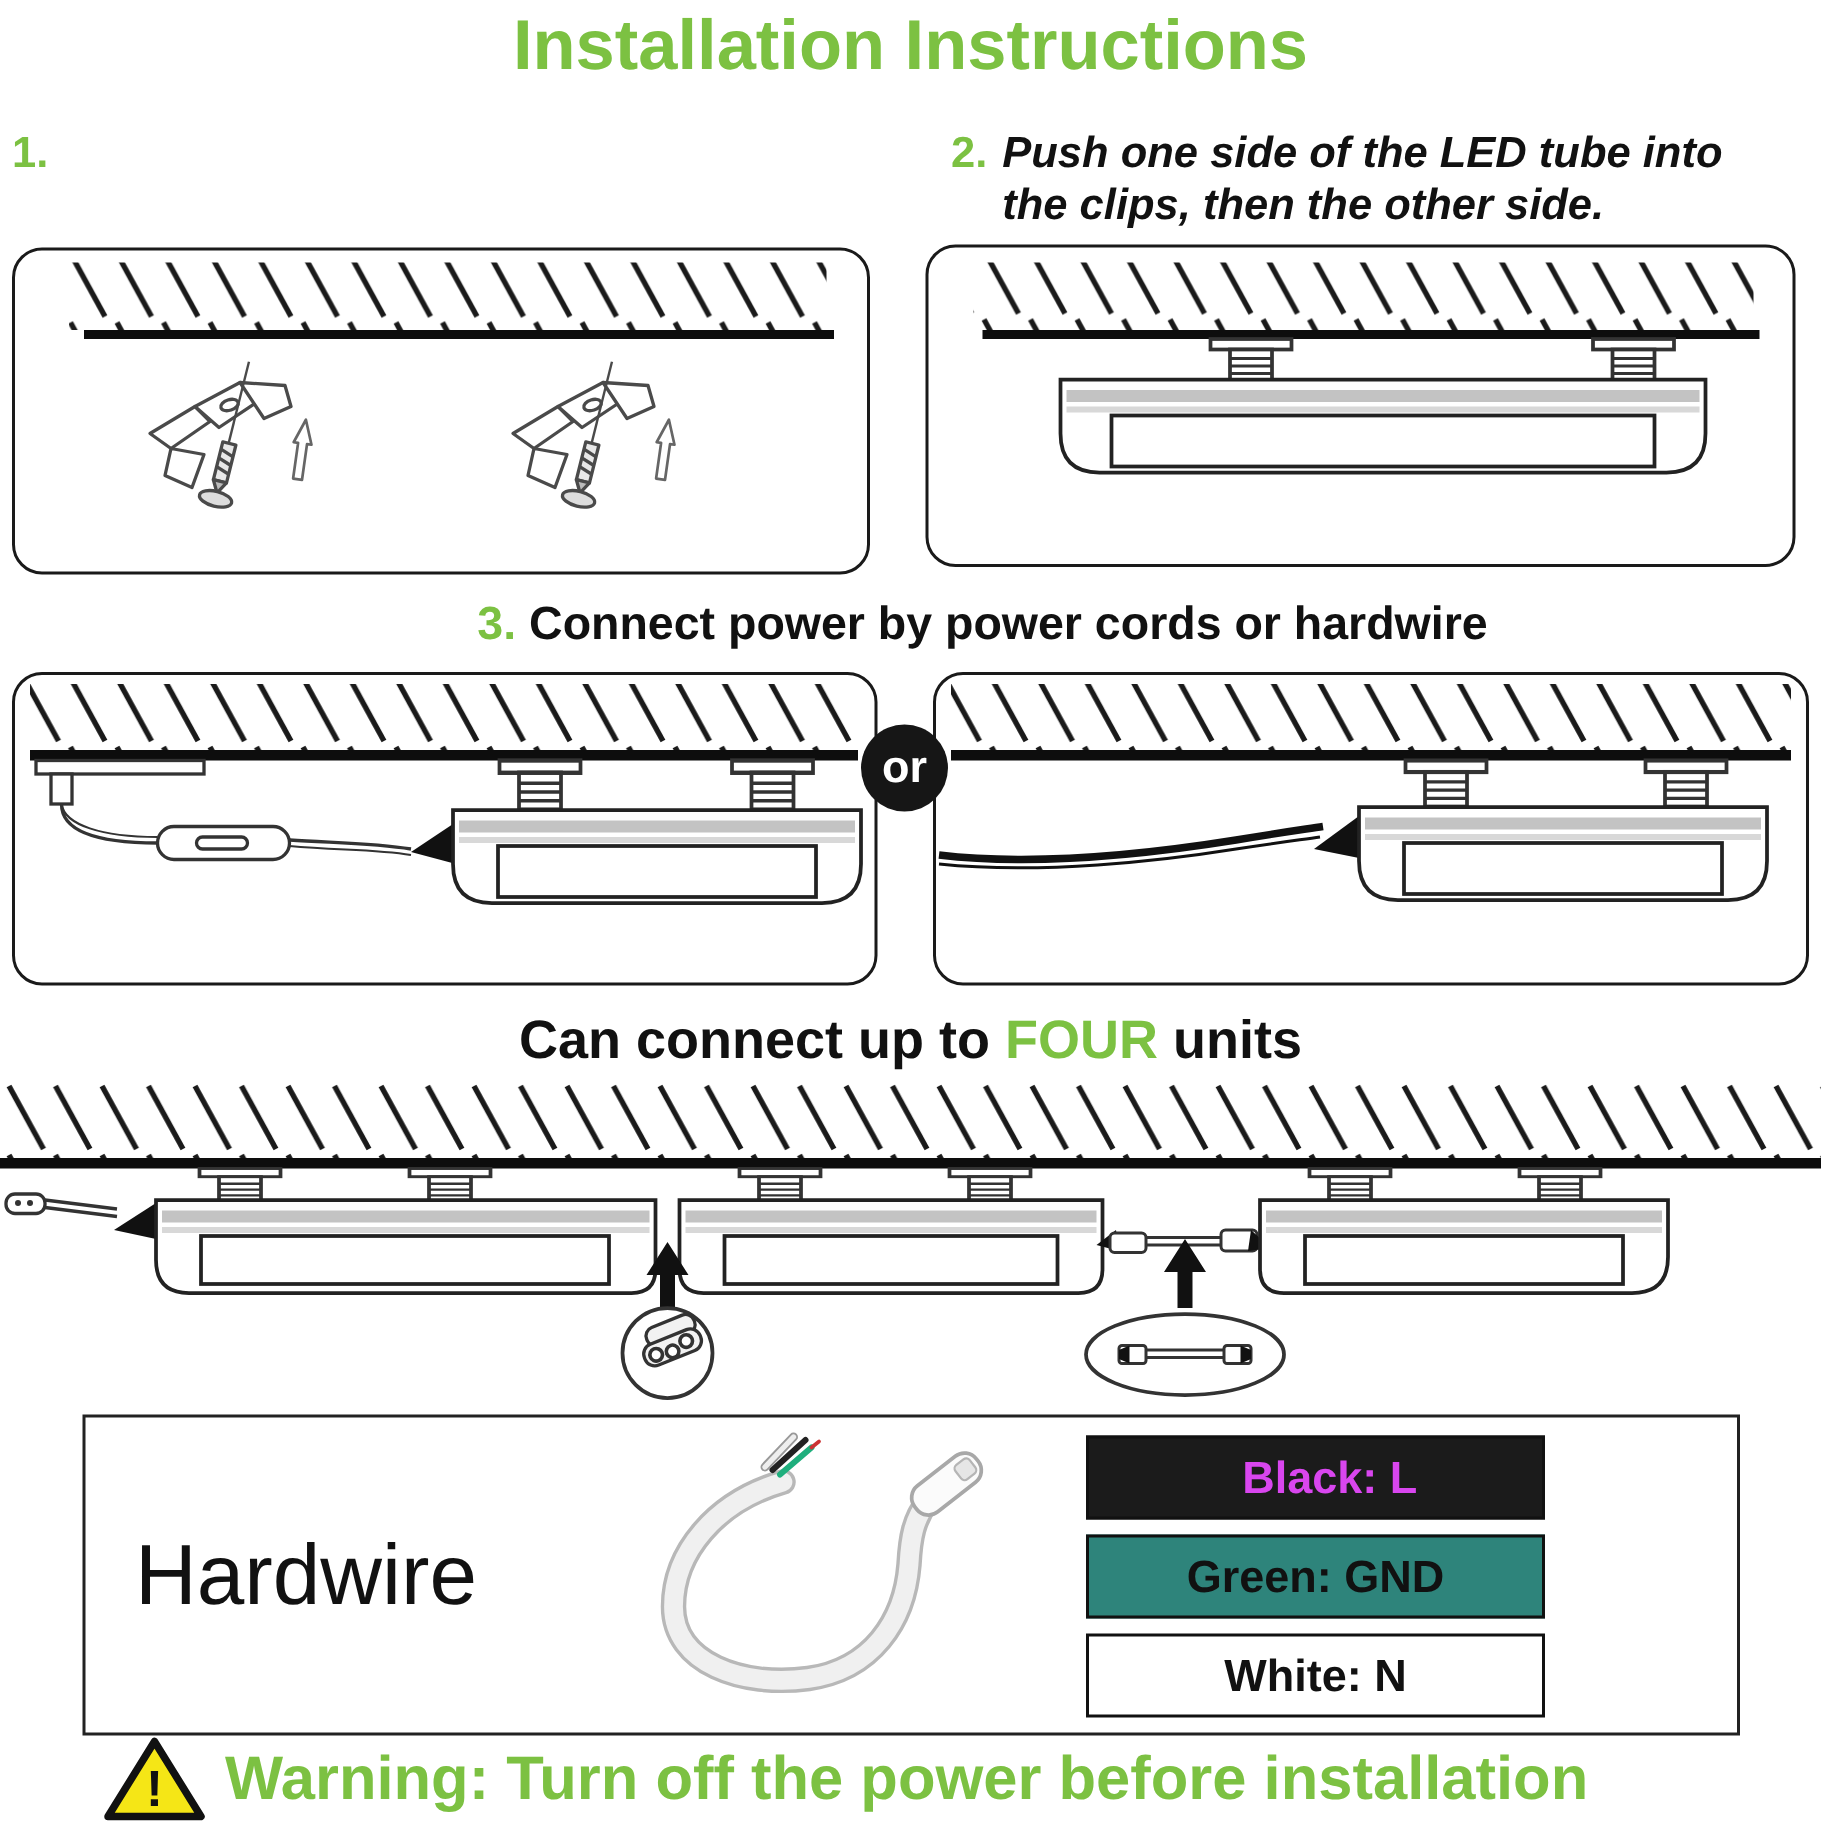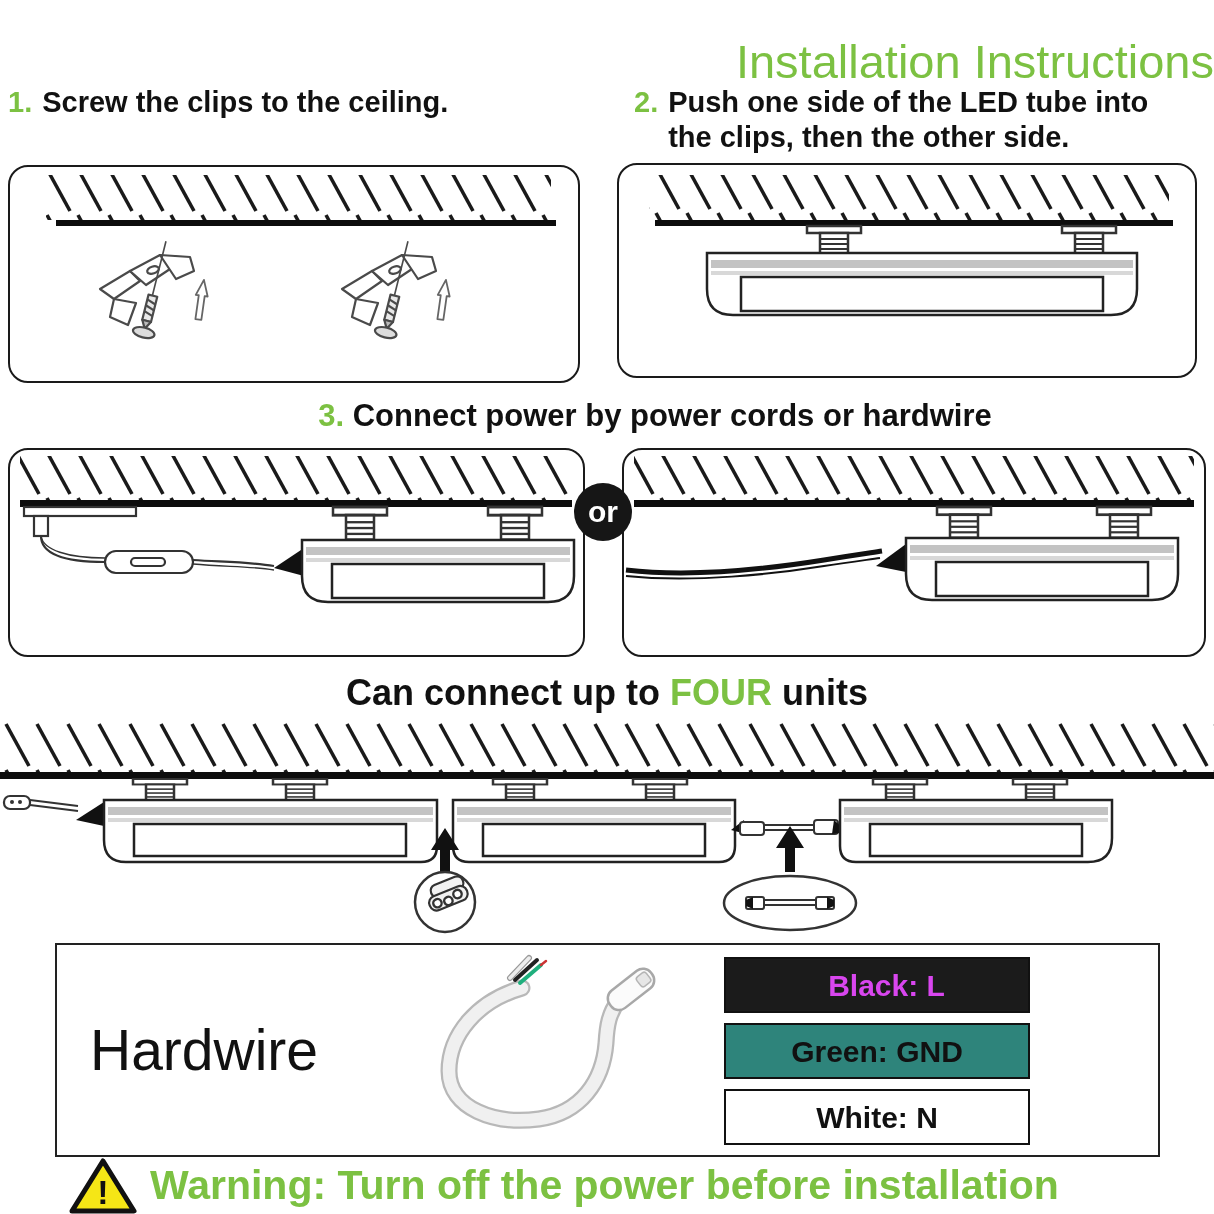--- a/index.html
+++ b/index.html
@@ -2,28 +2,28 @@
 <html><head>
 <meta charset="utf-8">
 <style>
   html,body{margin:0;padding:0;}
   body{
     width:1214px;height:1214px;background:#ffffff;position:relative;overflow:hidden;
     font-family:"Liberation Sans", sans-serif;color:#111;
   }
   .abs{position:absolute;}
   .page-title{
-    top:2px;left:0;width:1214px;text-align:right;
-    font-size:47px;font-weight:normal;color:#7cc142;letter-spacing:0px;margin-top:32px;
+    top:2px;left:0;width:1214px;text-align:center;
+    font-size:47px;font-weight:bold;color:#7cc142;letter-spacing:0px;
   }
   .step-label{font-size:29px;font-weight:bold;line-height:1.22;display:flex;align-items:flex-start;}
   .step-label .num{color:#7cc142;margin-right:10px;white-space:nowrap;}
   .step1{left:8px;top:85px;width:600px;}
   .step2{left:634px;top:85px;width:580px;}
-  .step2 .txt{width:525px;}
+  .step2 .txt{width:525px;font-style:italic;}
   .heading-center{left:0;width:1214px;text-align:center;font-weight:bold;}
   .step3-heading{top:398px;font-size:31px;margin-left:48px;}
   .step3-heading .num{color:#7cc142;}
   .connect-heading{top:672px;font-size:36px;}
   .connect-heading .hl{color:#7cc142;}
   .diag-box{
     border:2.5px solid #1a1a1a;border-radius:20px;background:#fff;box-sizing:border-box;
   }
   .box1{left:8px;top:165px;width:572px;height:218px;}
   .box2{left:617px;top:163px;width:580px;height:215px;}
@@ -88,21 +88,20 @@
         <path d="M6,0 L12,16 L9,16 L9,40 L3,40 L3,16 L0,16 Z" fill="#fff" stroke="#666" stroke-width="1.8"></path>
       </g>
     </g>
   </defs>
 </svg>
 
 <div class="abs page-title" style="color: rgb(124, 193, 66);">Installation Instructions</div>
 
 <div class="abs step-label step1">
   <span class="num" style="color: rgb(124, 193, 66);">1.</span>
-  <span class="txt">Screw the clips to the ceiling.</span>
 </div>
 
 <div class="abs step-label step2">
   <span class="num" style="color: rgb(124, 193, 66);">2.</span>
   <span class="txt">Push one side of the LED tube into the clips, then the other side.</span>
 </div>
 
 <div class="abs diag-box box1">
   <svg width="567" height="213" viewBox="0 0 567 213">
     <rect x="36" y="8" width="505" height="45" fill="url(#hatch)"></rect>

